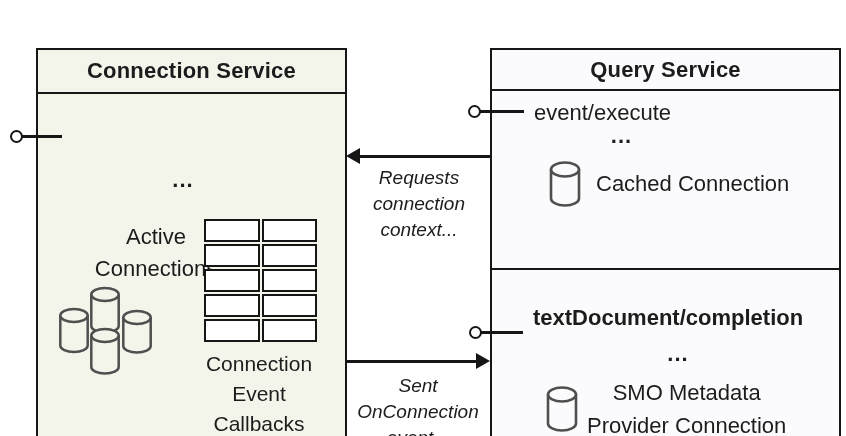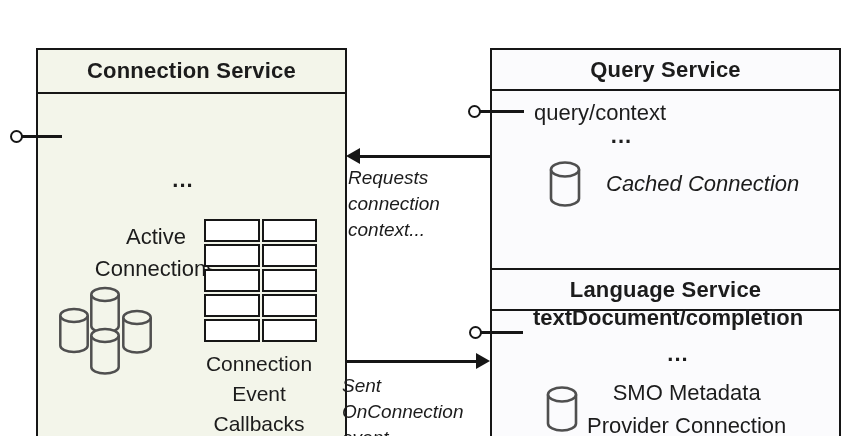--- a/index.html
+++ b/index.html
@@ -40,21 +40,21 @@
   .cb-cell{background:#ffffff;border:2px solid var(--border);box-sizing:border-box;}
   .cb-label{left:146px;width:150px;top:299px;text-align:center;line-height:30px;font-size:21px;}
 
   
   #query-box{left:490px;top:8px;width:351px;height:228px;background:var(--svc-fill);}
   #query-box .svc-title{height:39px;}
   #lang-box{left:490px;top:228px;width:351px;height:200px;background:var(--svc-fill);}
   #lang-box .svc-title{height:39px;}
   .qs-method{left:42px;top:47px;}
   .qs-ellipsis{left:42px;top:74px;width:175px;}
-  .qs-row{left:56px;top:110px;display:flex;align-items:center;gap:24px;font-size:22px;font-style:italic;}
+  .qs-row{left:56px;top:110px;display:flex;align-items:center;gap:14px;font-size:22px;}
   .ls-method{left:41px;top:32px;font-weight:bold;}
   .ls-ellipsis{left:41px;top:72px;width:290px;}
   .ls-row{left:53px;top:106px;display:flex;align-items:center;gap:8px;}
   .ls-conn-label{font-size:22px;line-height:33px;text-align:center;}
 
   
   .iface-line{position:absolute;height:3px;background:var(--border);}
   .iface-circle{
     position:absolute;width:13px;height:13px;border:2.5px solid var(--border);
     border-radius:50%;background:#fff;box-sizing:border-box;
@@ -67,21 +67,21 @@
     border-right:14px solid var(--border);
     border-top:8px solid transparent;border-bottom:8px solid transparent;
   }
   .head-right{
     position:absolute;width:0;height:0;
     border-left:14px solid var(--border);
     border-top:8px solid transparent;border-bottom:8px solid transparent;
   }
   .edge-label{
     position:absolute;font-style:italic;font-size:19px;line-height:26px;
-    text-align:left;white-space:pre-line;
+    text-align:center;white-space:pre-line;
   }
   #requests-label{left:348px;width:142px;top:125px;}
   #sent-label{left:342px;width:152px;top:333px;}
 
   svg{display:block;}
 </style>
 </head>
 <body>
 
 <div class="wrapper">
@@ -135,38 +135,37 @@
       </div>
 
     <div class="abs pre cb-label">Connection
 Event
 Callbacks</div>
   </div>
 
   <div class="box" id="query-box">
     <div class="svc-title">Query Service</div>
 
-    <div class="abs body-text qs-method">query/context</div>
+    <div class="abs body-text qs-method">event/execute</div>
     <div class="abs small-dots qs-ellipsis">...</div>
 
     <div class="abs qs-row">
       <span>
         <svg width="34" height="48" viewBox="0 0 34 48">
           <g stroke="var(--cyl)" stroke-width="2.6" fill="var(--svc-fill)" stroke-linejoin="round">
             <path d="M3 9.5 V38.5 A14 7 0 0 0 31 38.5 V9.5"></path>
             <ellipse cx="17" cy="9.5" rx="14" ry="7"></ellipse>
           </g>
         </svg>
       </span>
       <span>Cached Connection</span>
     </div>
   </div>
 
   <div class="box" id="lang-box">
-    <div class="svc-title">Language Service</div>
 
     <div class="abs body-text ls-method">textDocument/completion</div>
     <div class="abs small-dots ls-ellipsis">...</div>
 
     <div class="abs ls-row">
       <span>
         <svg width="34" height="48" viewBox="0 0 34 48">
           <g stroke="var(--cyl)" stroke-width="2.6" fill="var(--svc-fill)" stroke-linejoin="round">
             <path d="M3 9.5 V38.5 A14 7 0 0 0 31 38.5 V9.5"></path>
             <ellipse cx="17" cy="9.5" rx="14" ry="7"></ellipse>

